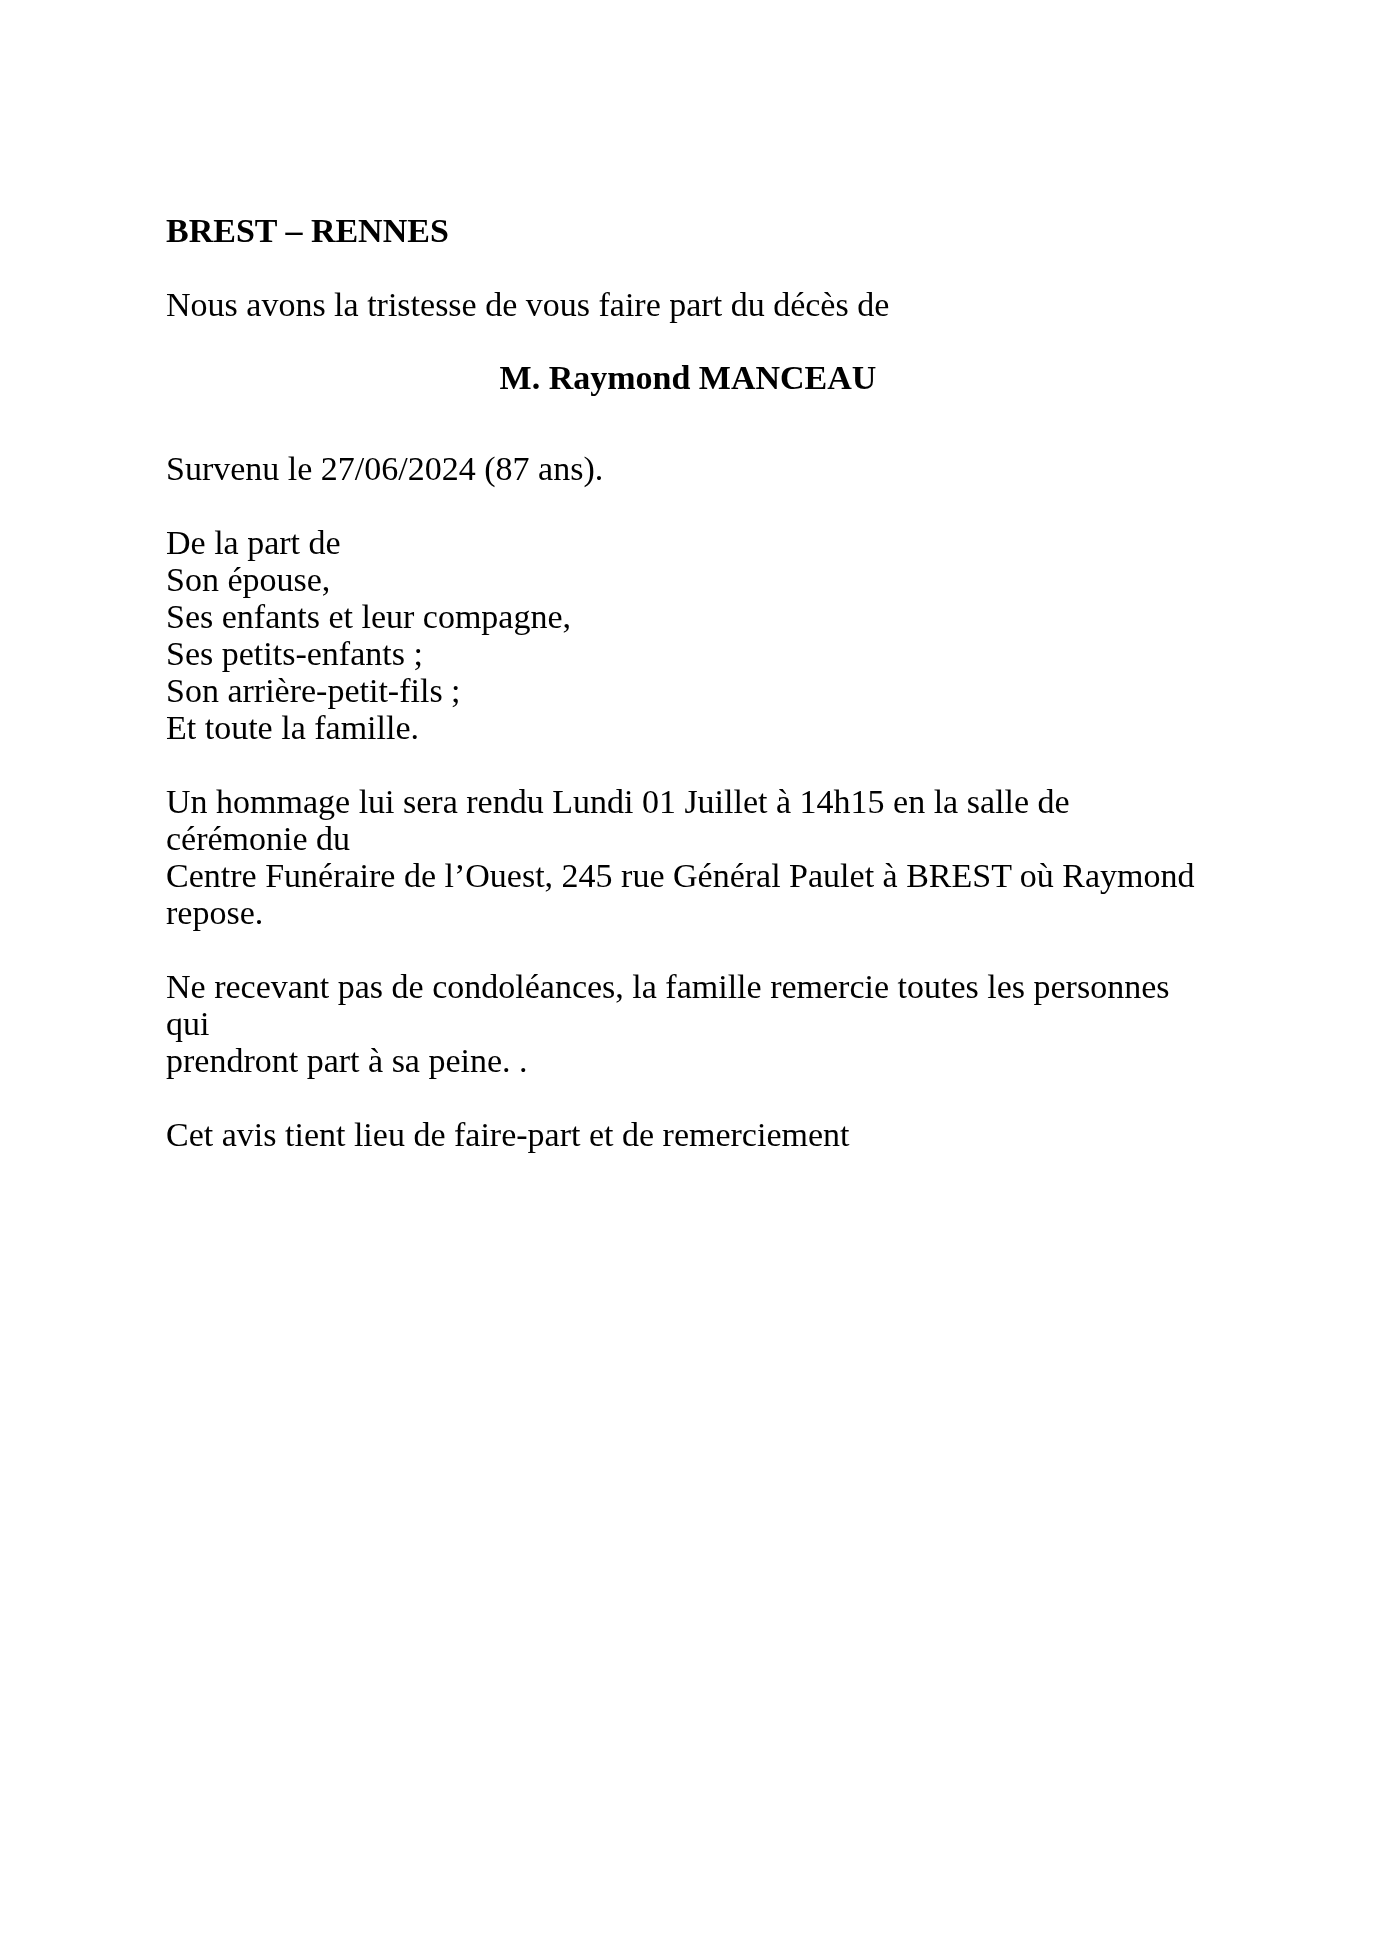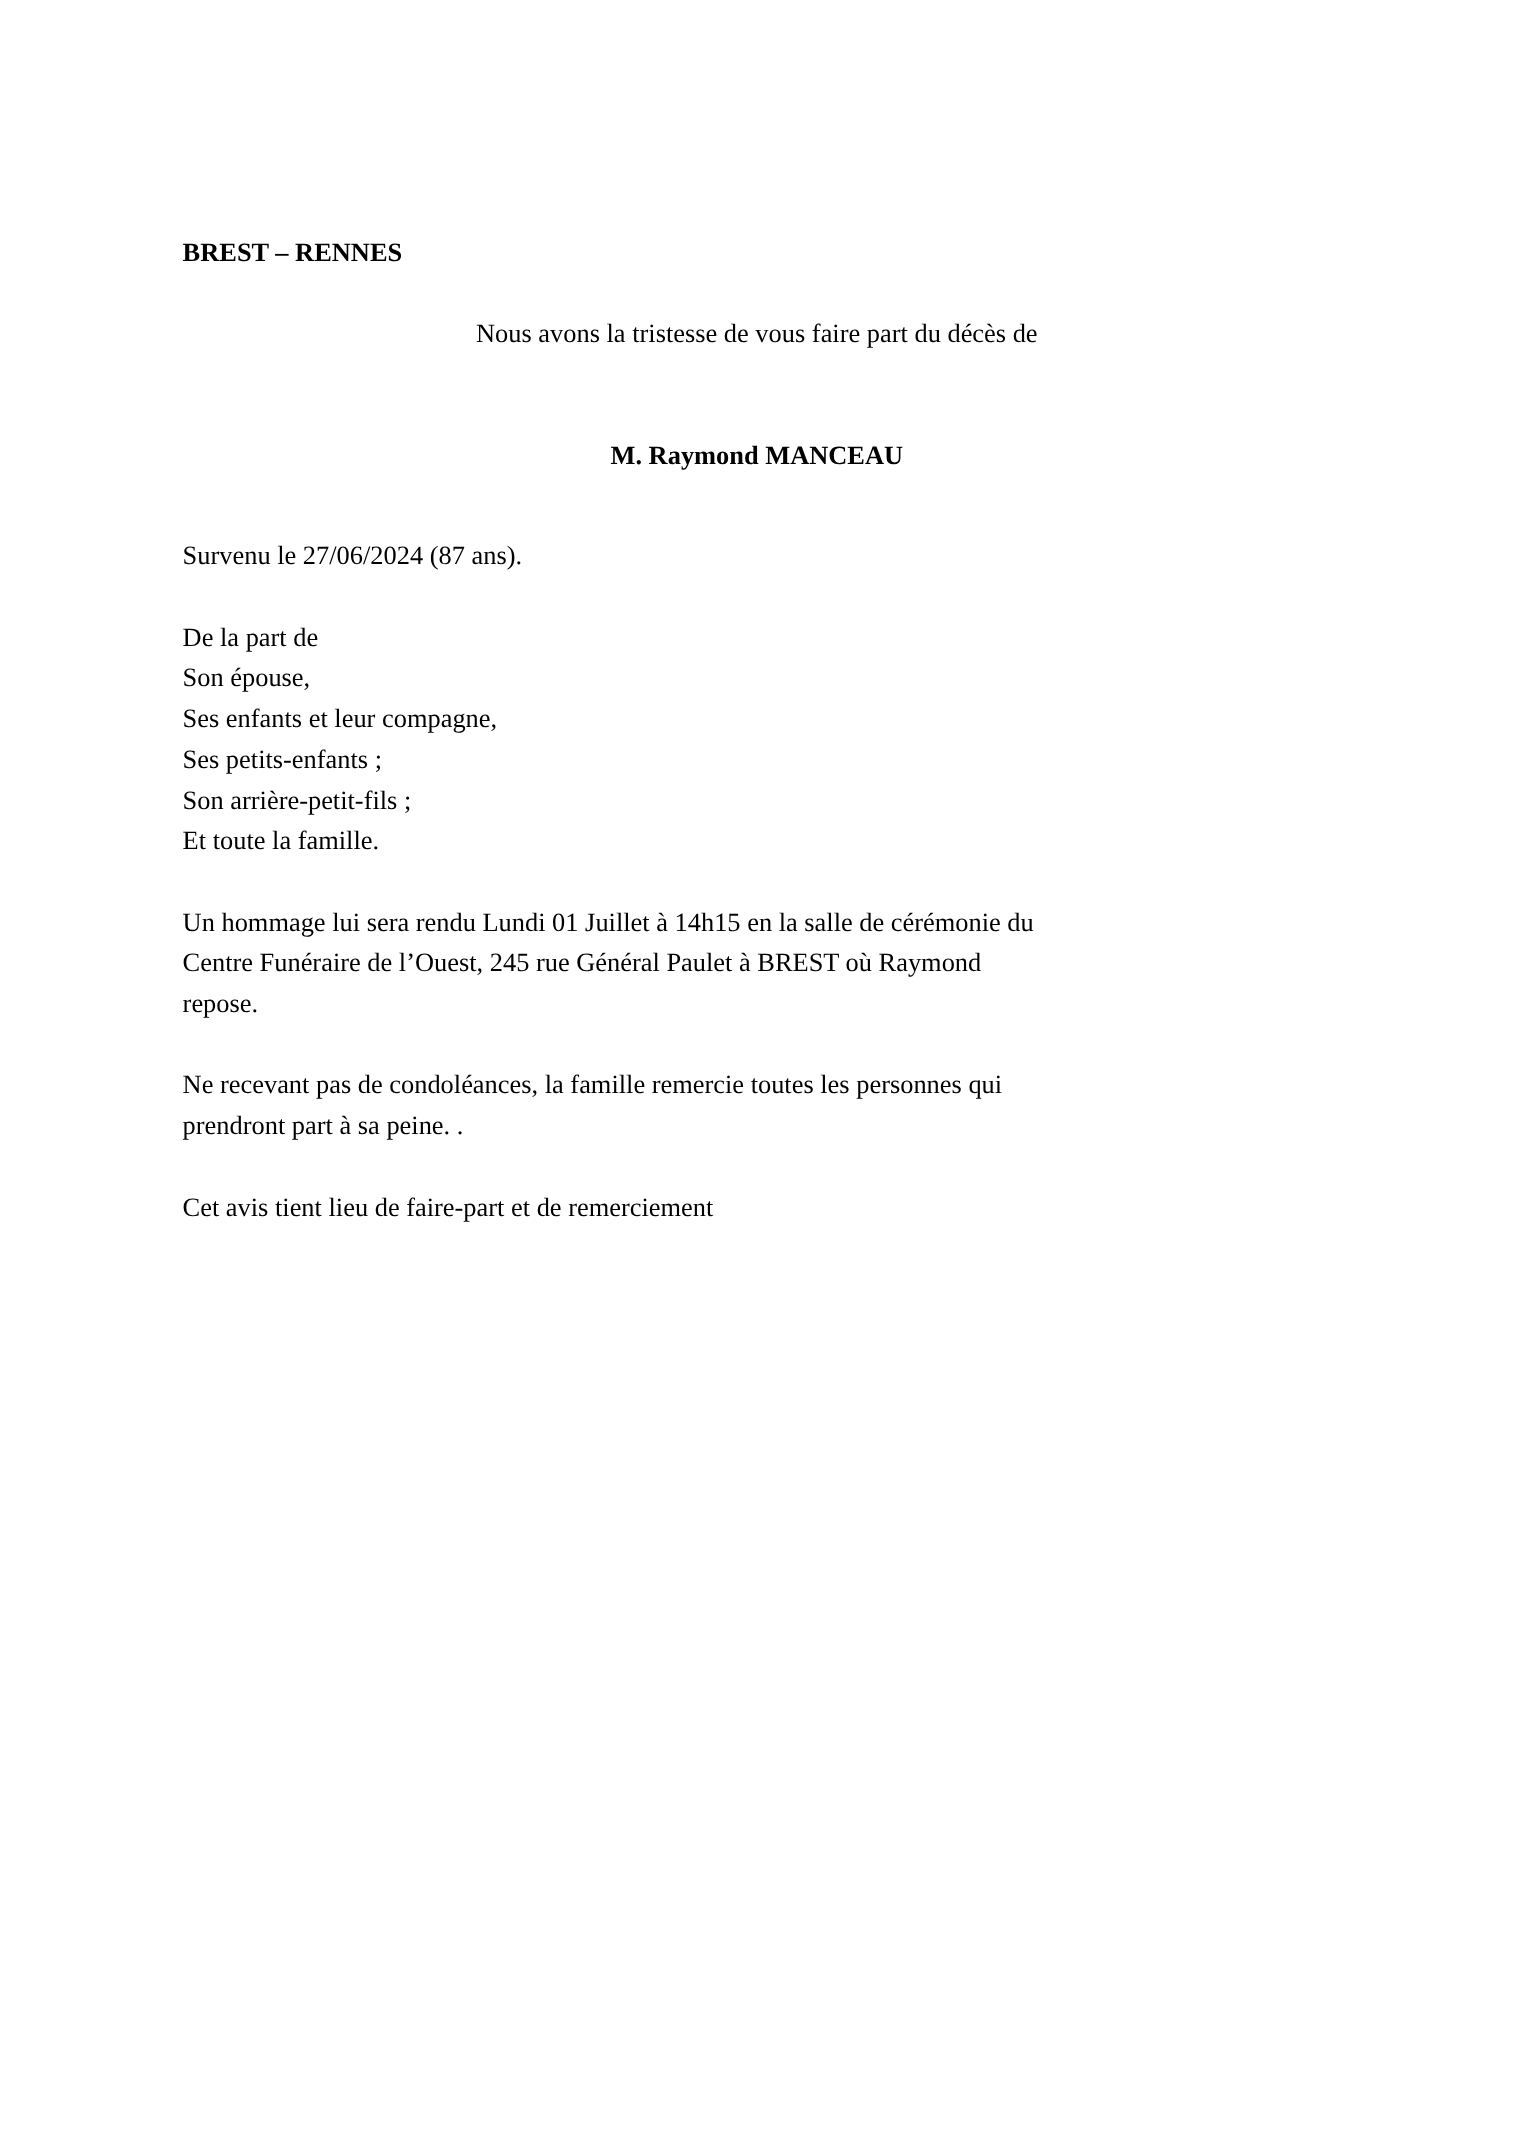--- a/index.html
+++ b/index.html
@@ -9,33 +9,32 @@
   }
   .page {
     position: relative;
     width: 1378px;
     height: 1949px;
     box-sizing: border-box;
     background: #ffffff;
     color: #000000;
     padding: 212px 168px 0 166px;
     font-family: "Liberation Serif", "DejaVu Serif", serif;
-    font-size: 24px;
+    font-size: 34px;
     line-height: 37px;
     overflow: hidden;
   }
   .para {
     margin: 0 0 37px 0;
   }
   .route-header {
     font-weight: bold;
   }
   .intro {
-    margin-bottom: 74px;
-    text-align: center;
+    margin-bottom: 36px;
   }
   .deceased-name {
     font-weight: bold;
     text-align: center;
     margin-bottom: 54px;
   }
   .line {
     display: block;
   }
   .closing {

